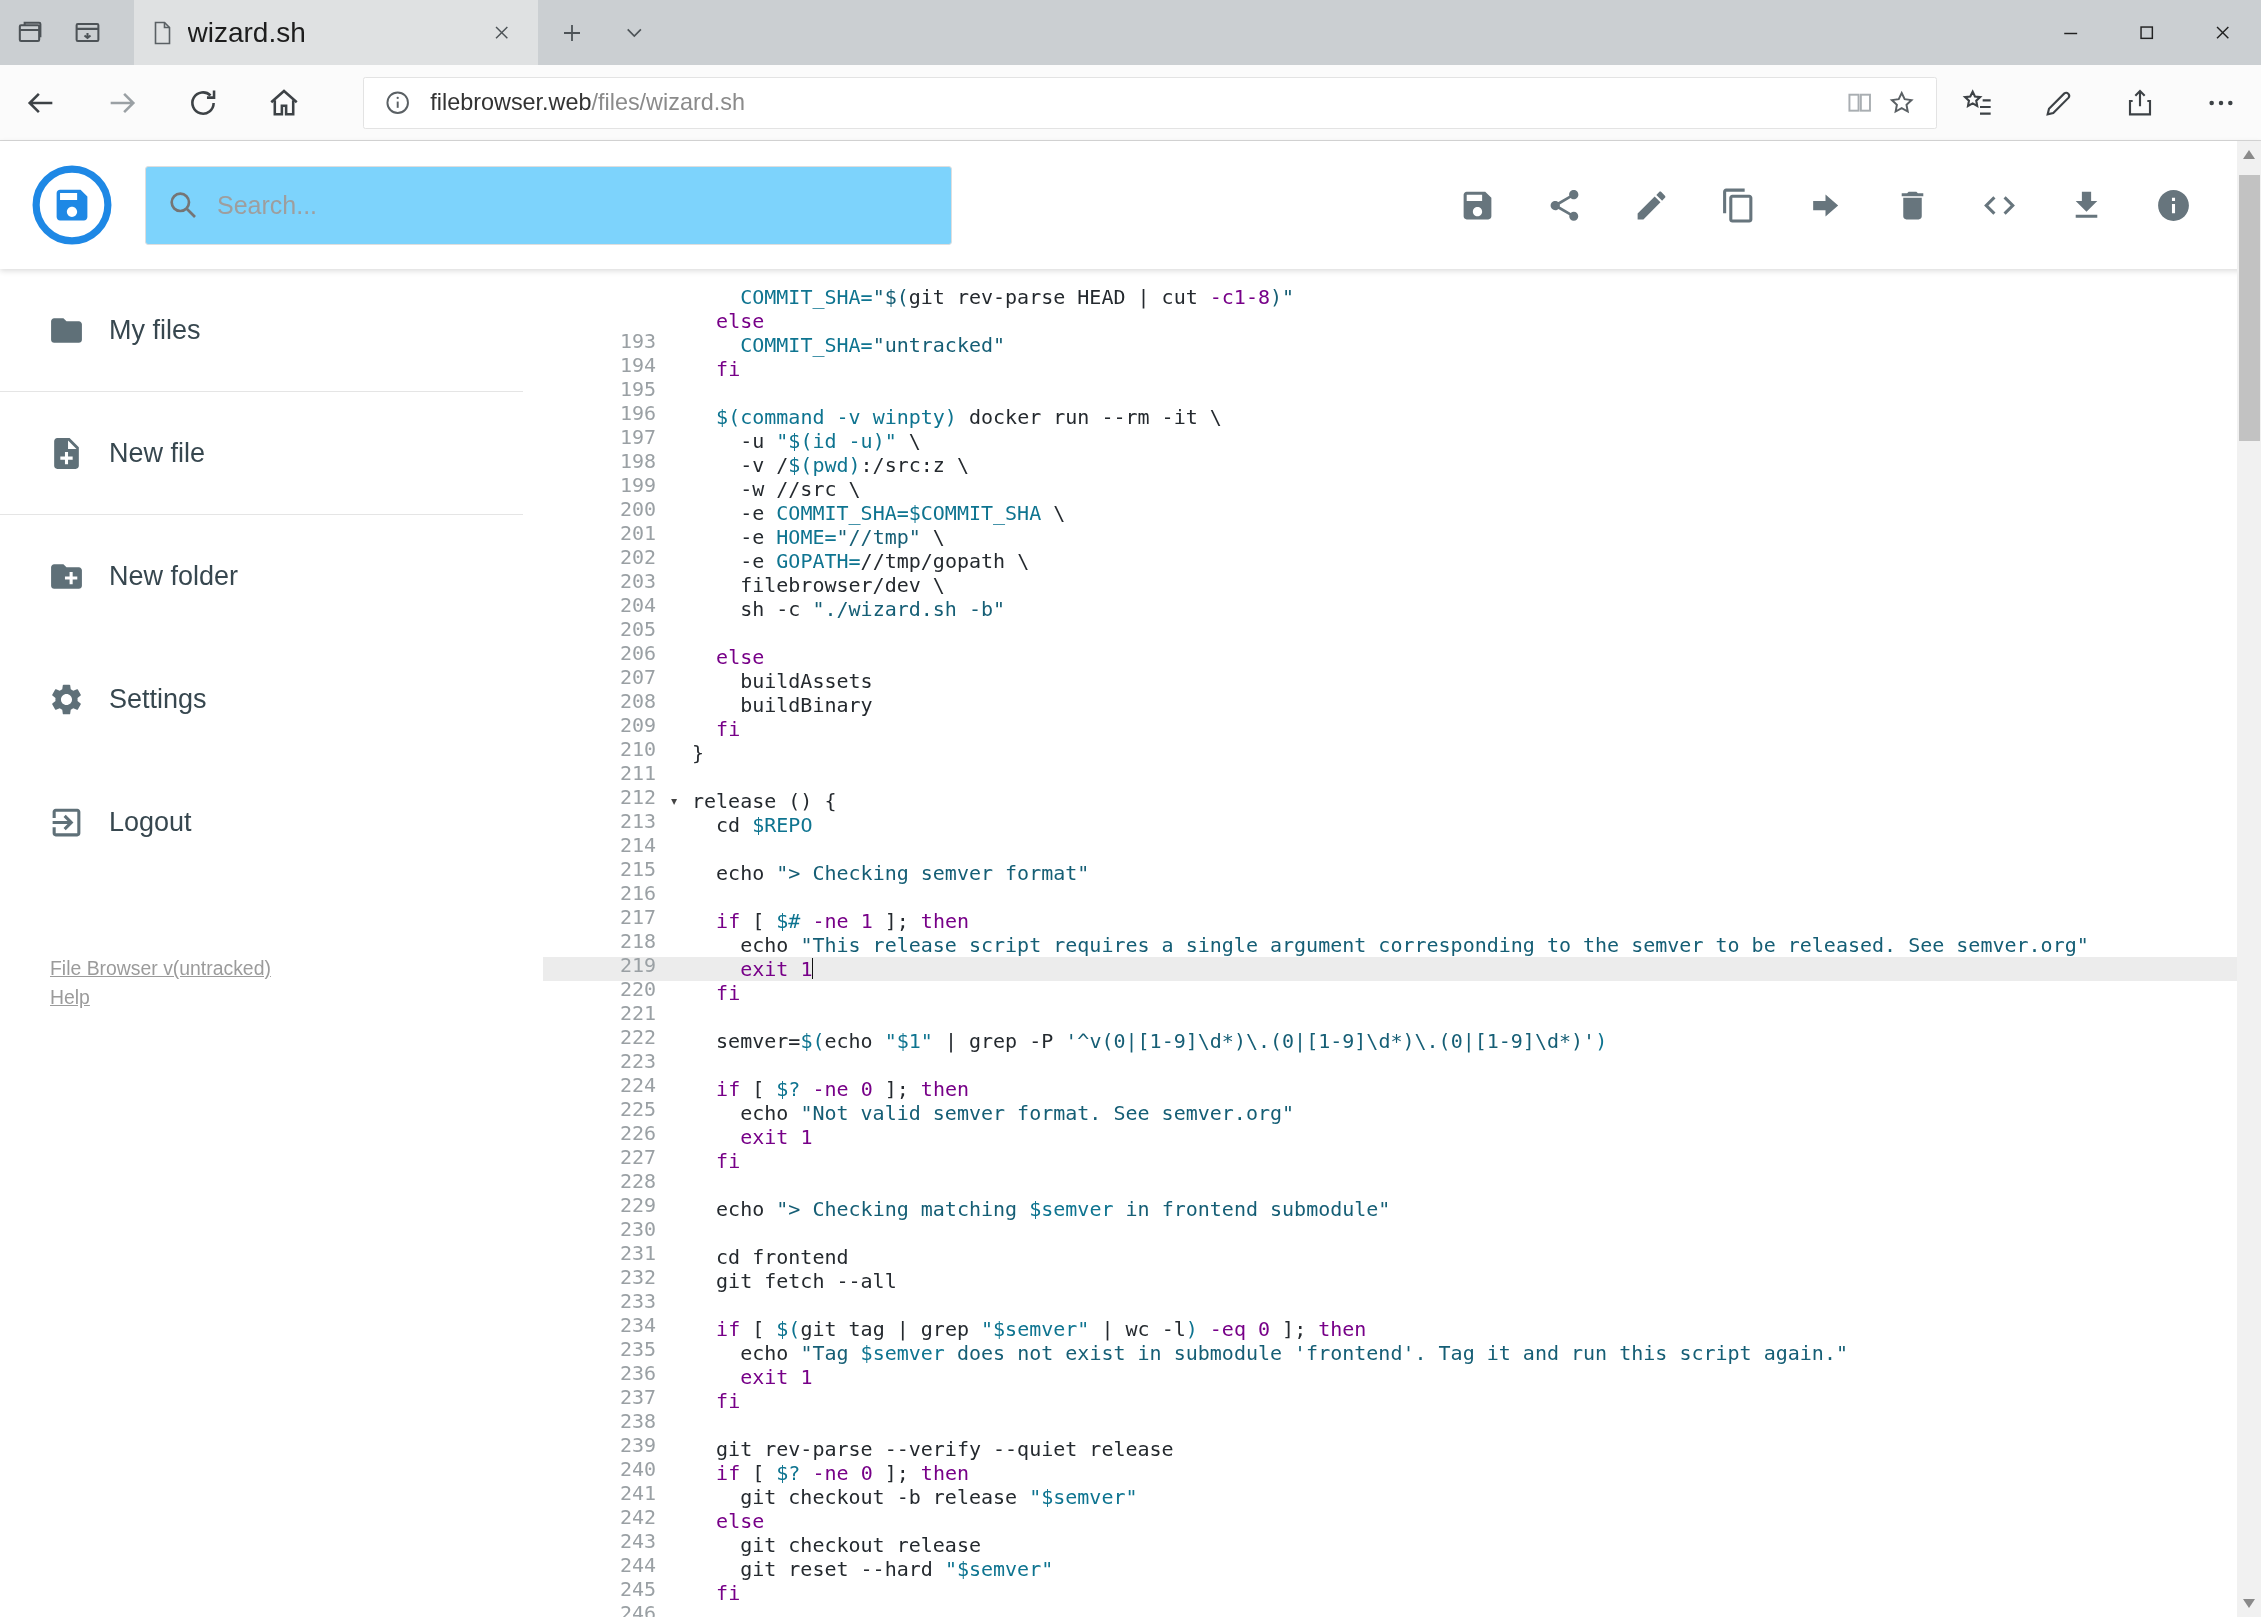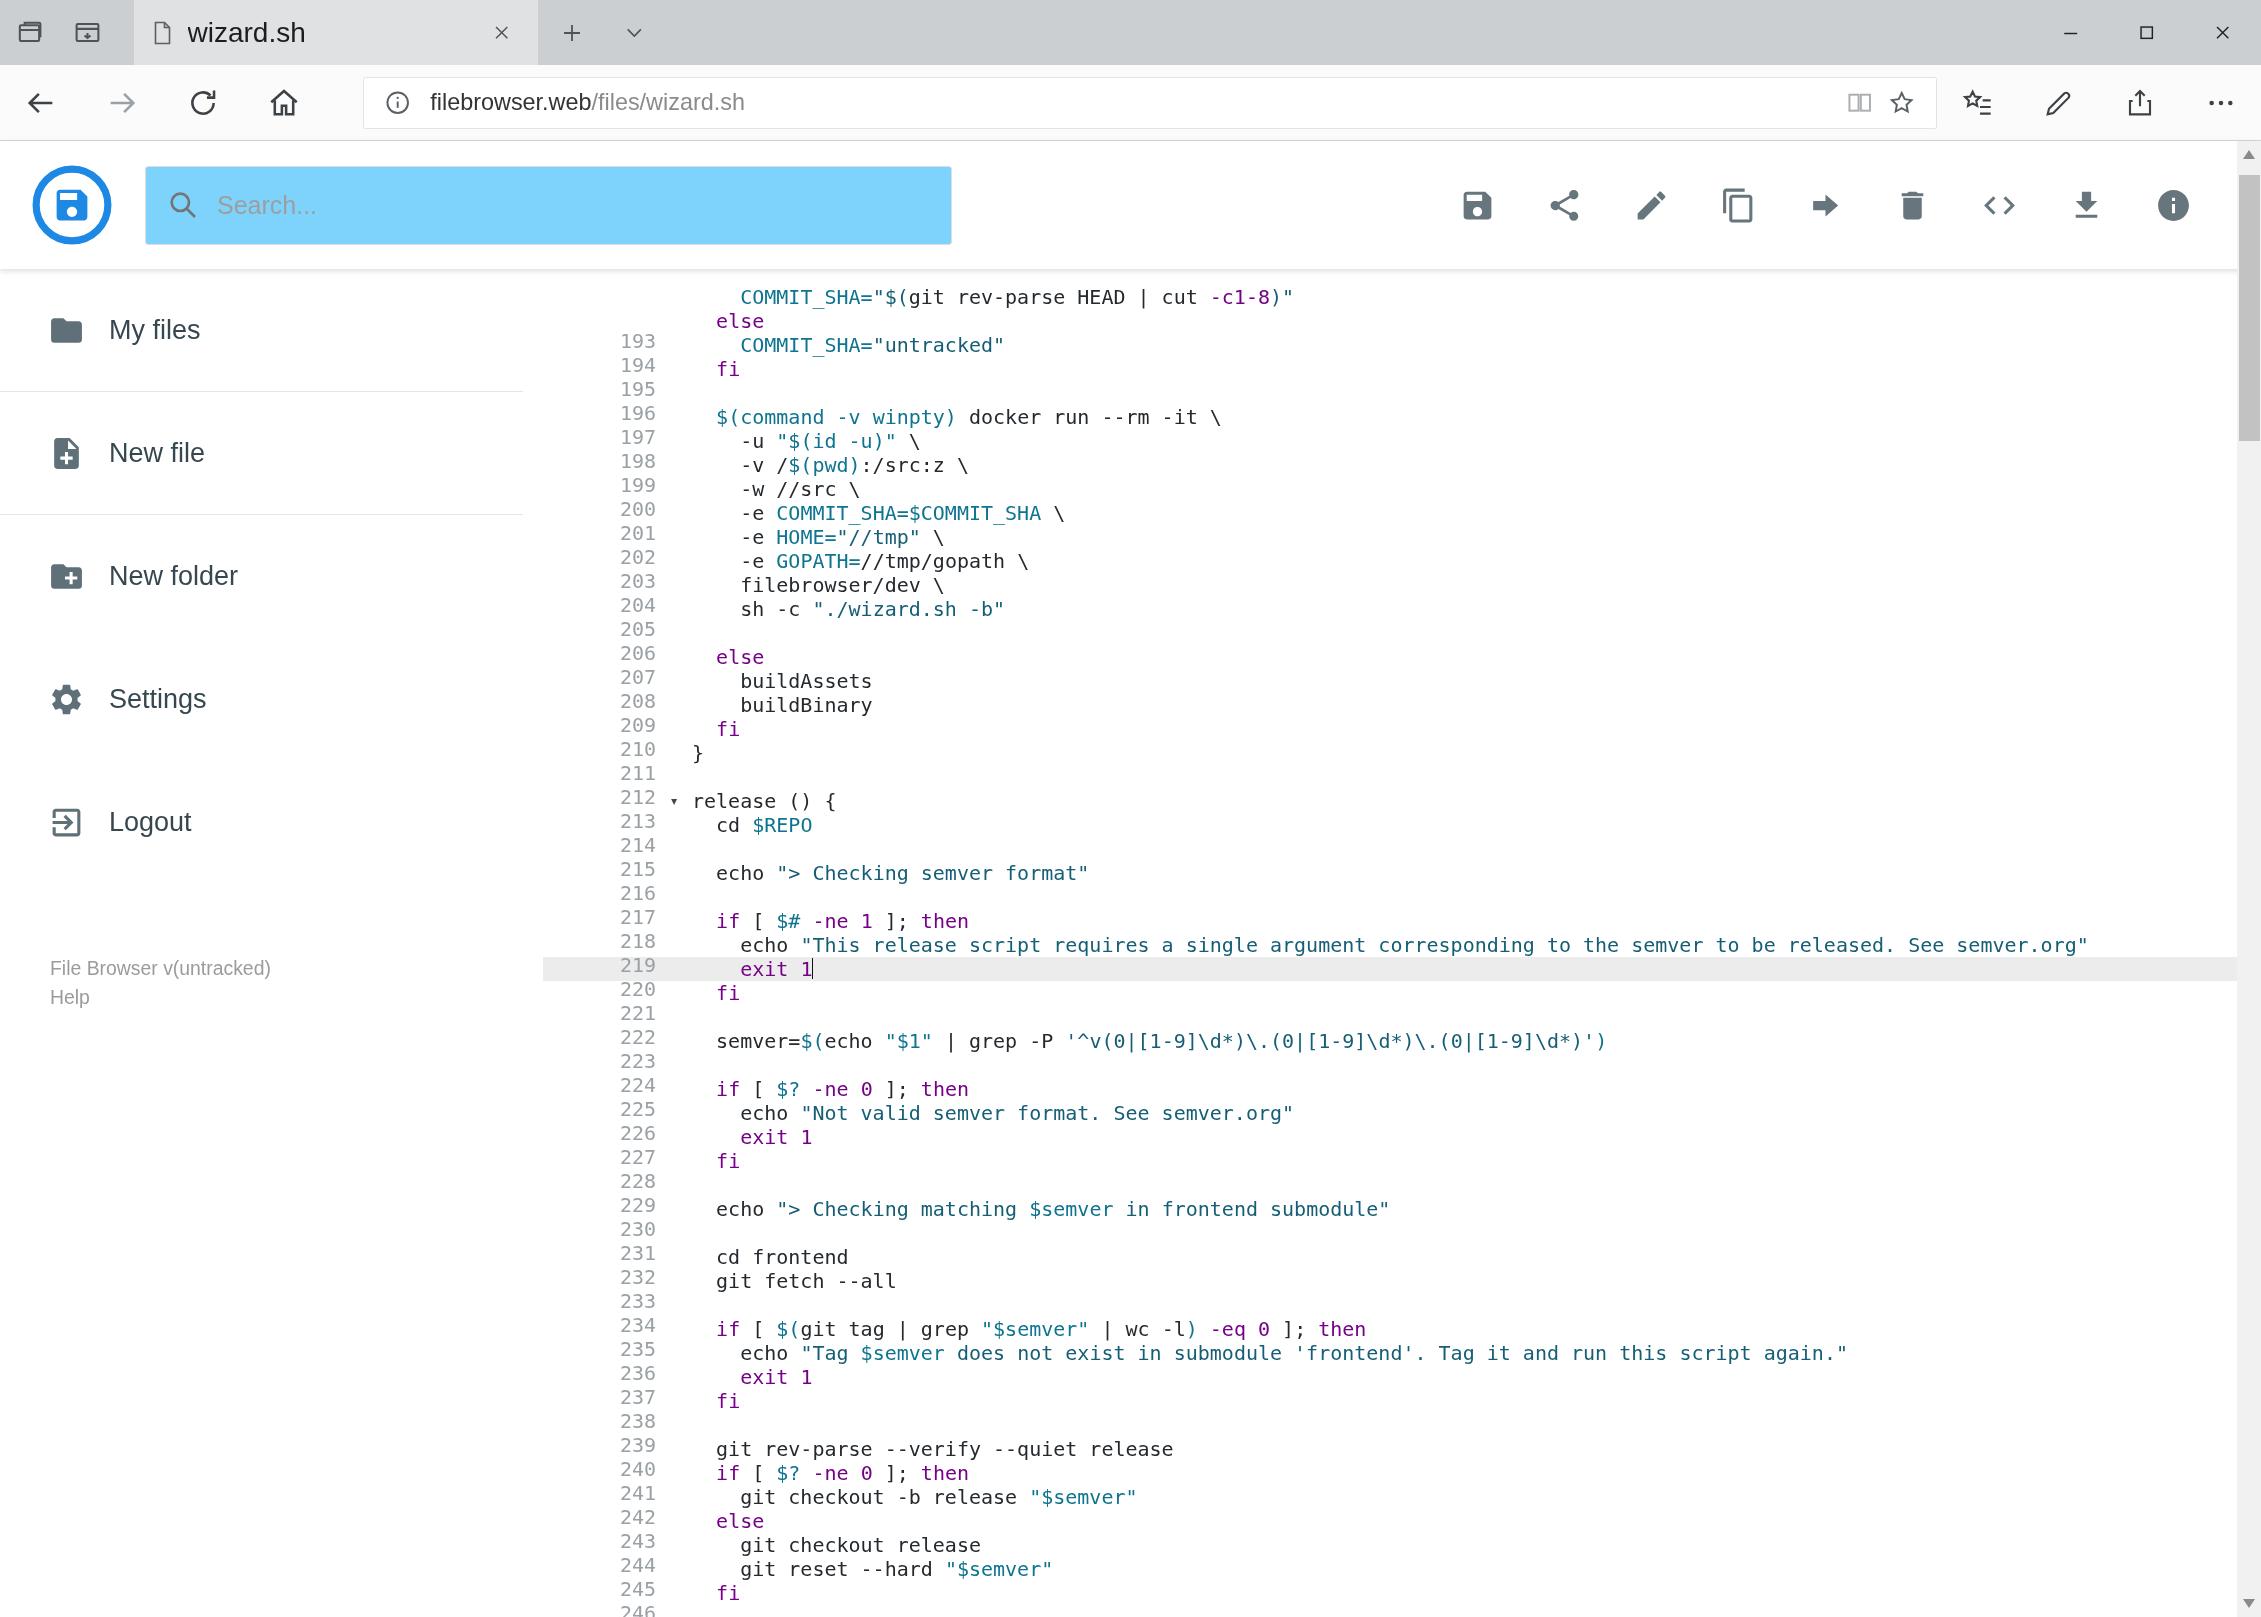--- a/index.html
+++ b/index.html
@@ -41,21 +41,21 @@
   .actions { margin-left:auto; padding-right:69px; display:flex; gap:50px; align-items:center; }
   .abtn { width:37px; height:37px; display:flex; align-items:center; justify-content:center; color:#67757d; }
 
   
   .page { position:relative; height:1349px; display:flex; background:#fff; }
   .sidebar { width:523px; flex:0 0 523px; position:relative; }
   .side-item { height:123px; display:flex; align-items:center; padding-left:48px; gap:24px;
                font-size:27px; color:#37474f; }
   .side-item.divided { border-bottom:0.8px solid #e5e5e5; }
   .side-item .sic { color:#5f7078; display:flex; }
-  .side-foot { position:absolute; top:685px; left:50px; font-size:19.4px; color:#9b9b9b; line-height:29px; }
+  .side-foot { position:absolute; top:685px; left:50px; font-size:19.4px; color:#9b9b9b; line-height:29px;text-decoration:underline; }
 
   
   .editor { flex:1; padding-top:16px; padding-left:20px; margin-right:24px; overflow:hidden;
             font-family:"DejaVu Sans Mono", monospace; font-size:20px; line-height:24px; }
   .cm-row { display:flex; height:24px; white-space:pre; }
   .cm-row.active { background:#ececec; }
   .cm-gut { flex:0 0 113px; text-align:right; color:#9aa0a4;margin-top:44px; }
   .cm-fold { flex:0 0 36px; text-align:center; color:#444; font-size:15.3px; line-height:24px; }
   .cm-code { white-space:pre; }
   .tk-p { color:#24292e; }

